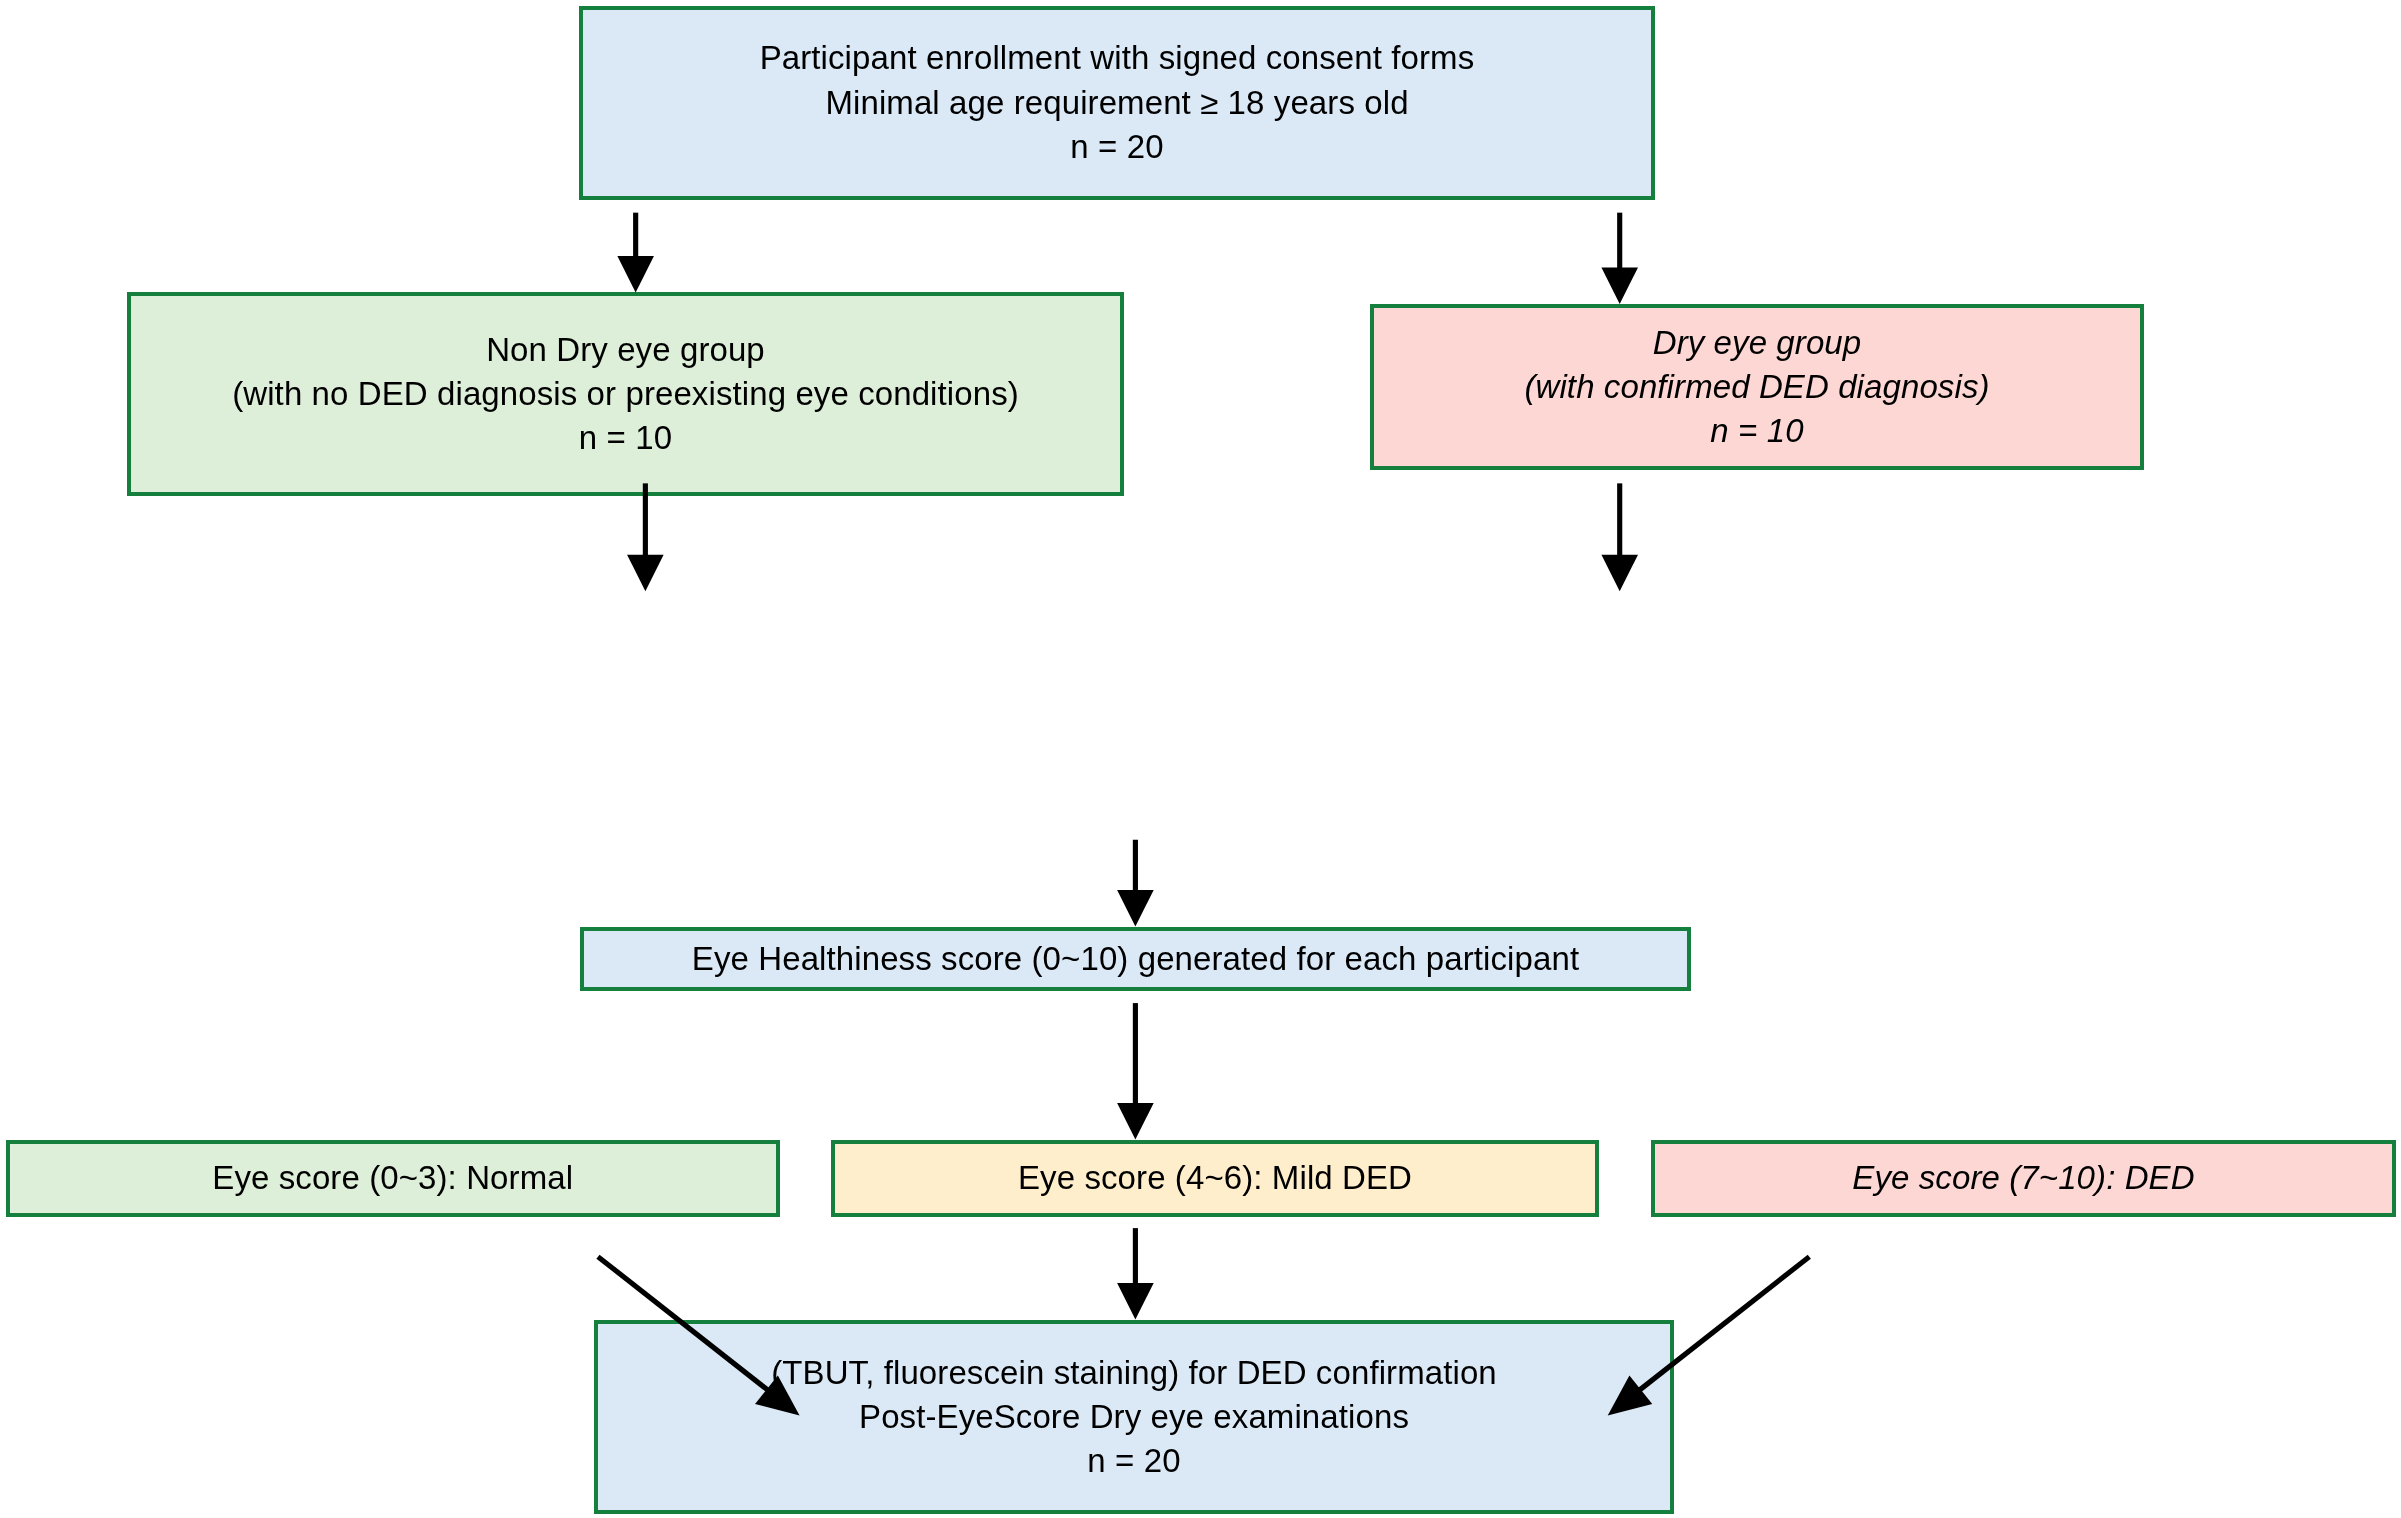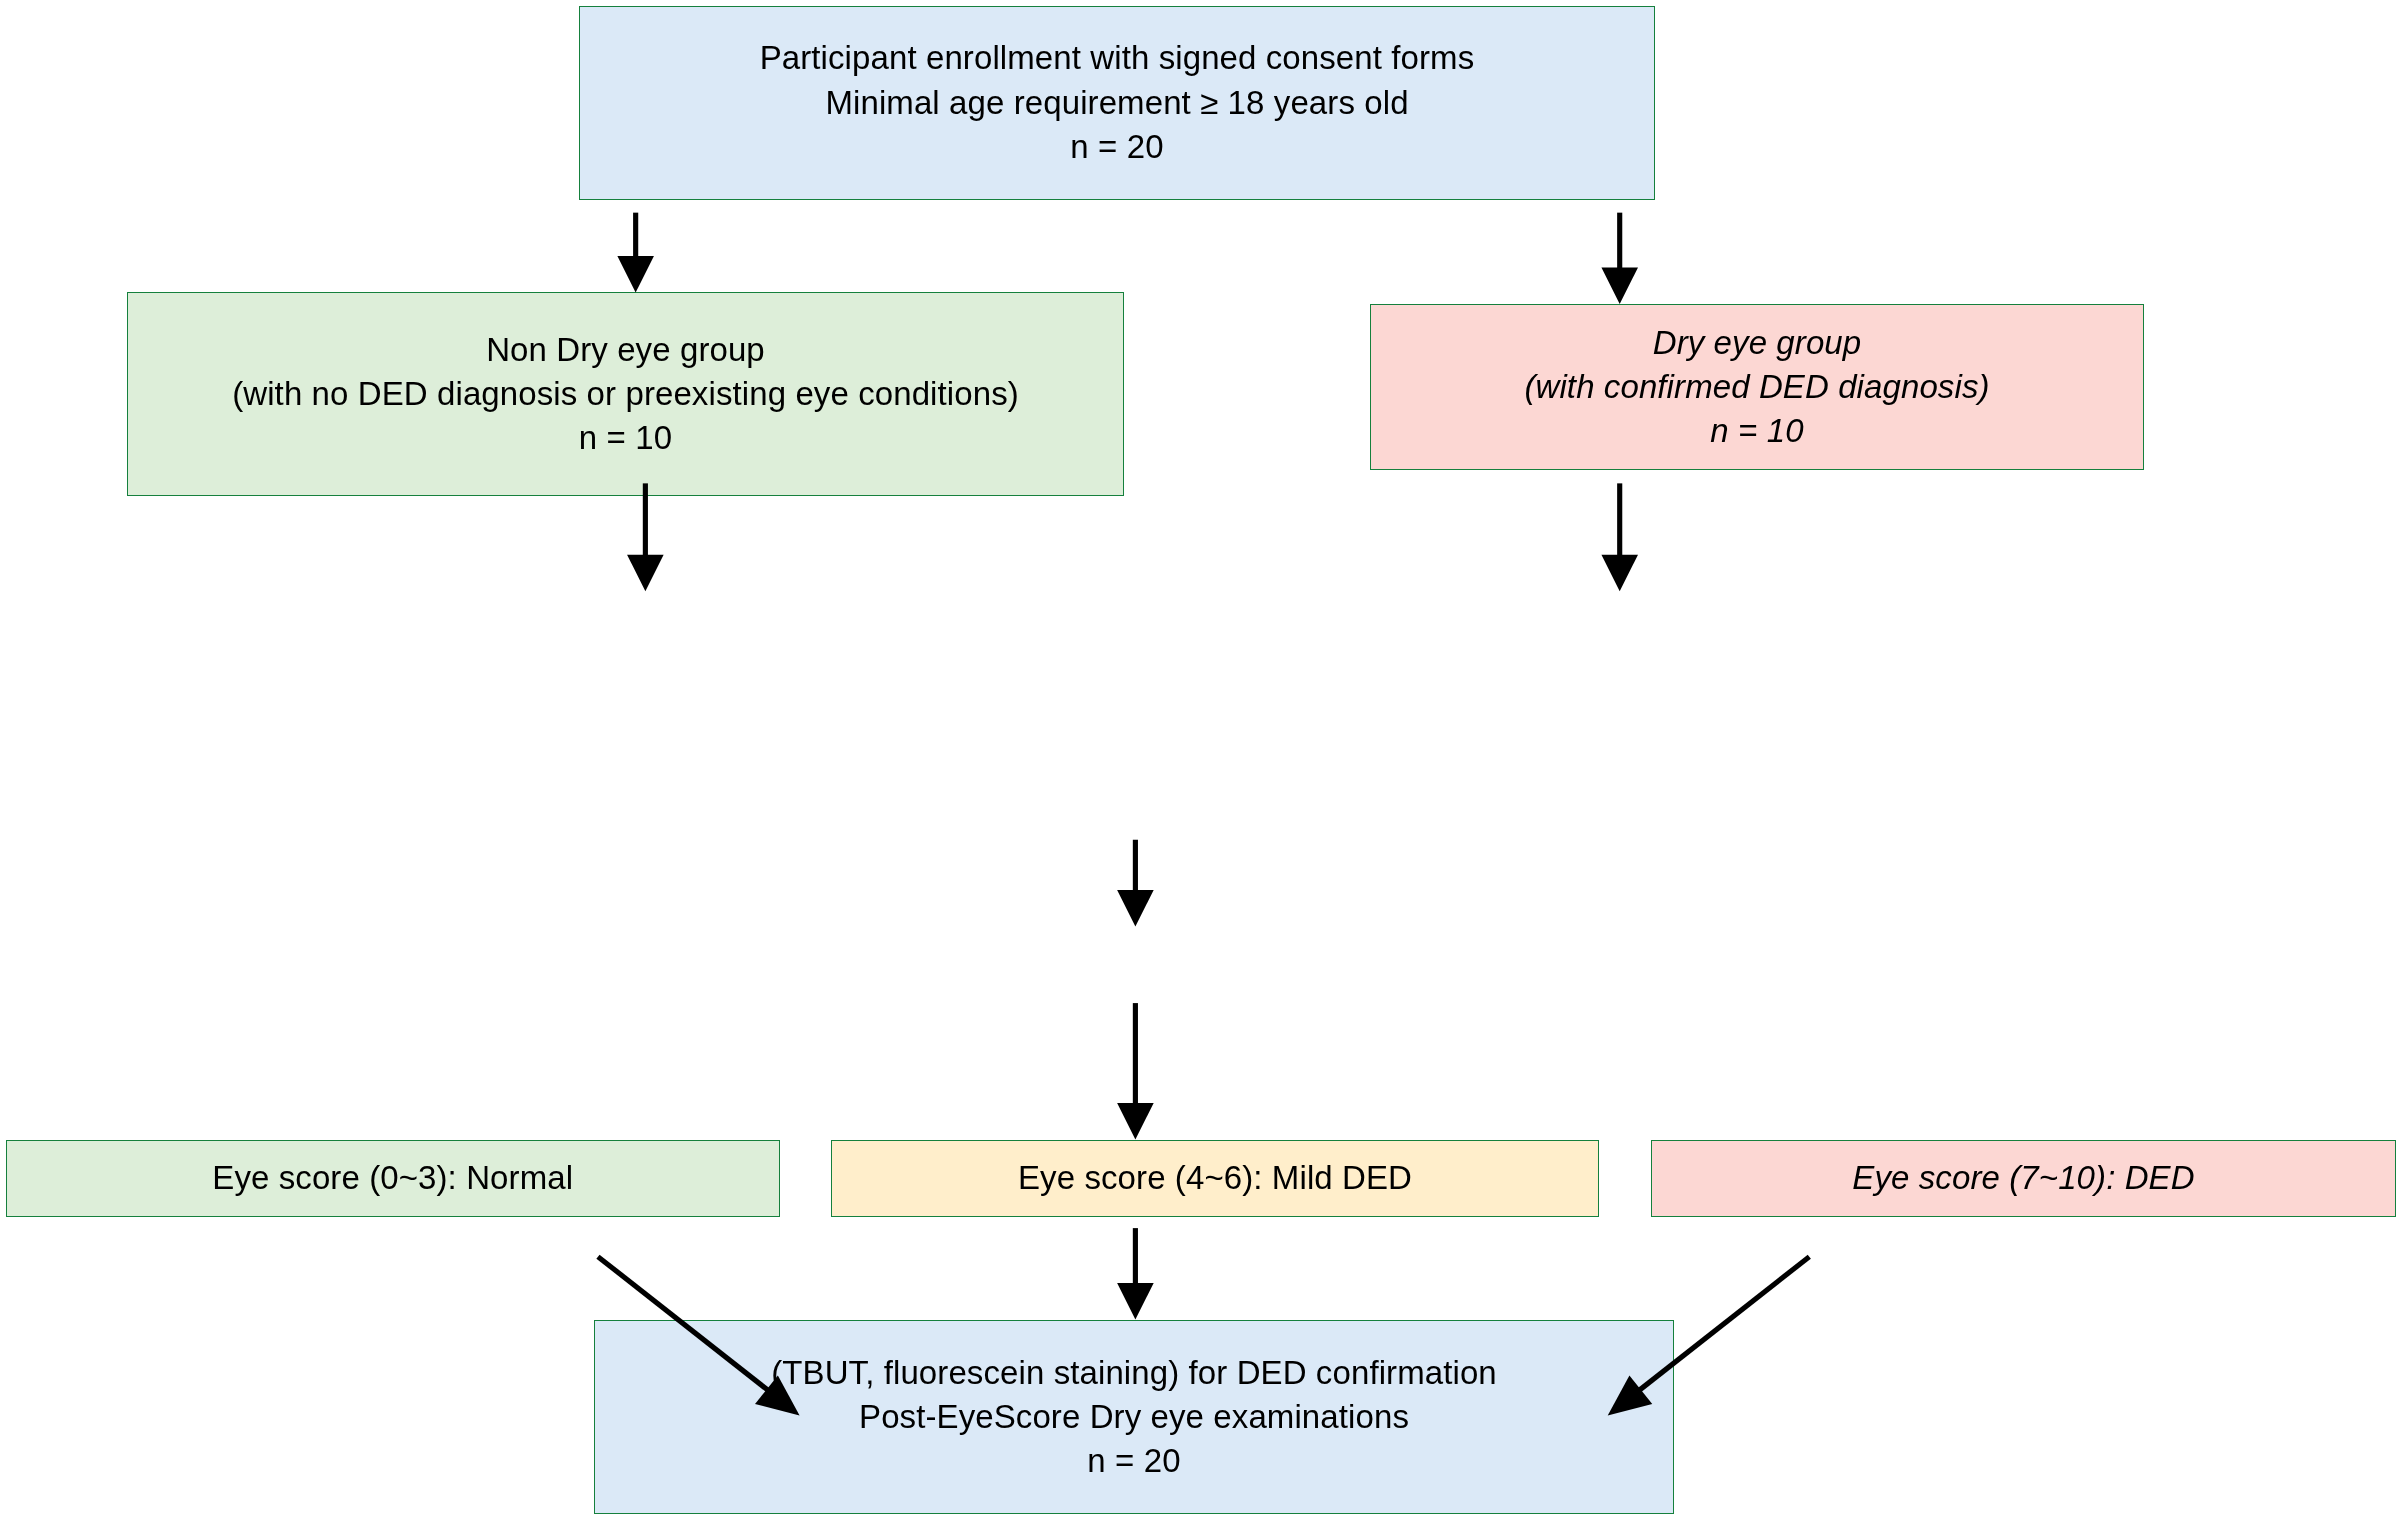--- a/index.html
+++ b/index.html
@@ -13,21 +13,21 @@
   #canvas {
     position: relative;
     width: 2401px;
     height: 1519px;
     background: #ffffff;
     overflow: hidden;
   }
   .node {
     position: absolute;
     box-sizing: border-box;
-    border: 1px solid #15803d;
+    border: 4px solid #15803d;
     display: flex;
     flex-direction: column;
     align-items: center;
     justify-content: center;
     text-align: center;
     color: #000000;
     font-size: 33px;
     line-height: 1.34;
     padding: 3.4px 10.3px;
     letter-spacing: 0.1px;
@@ -85,20 +85,23 @@
     <span class="line">n = 10</span>
   </div>
 
   <div class="node fill-pink" id="node-dry-group">
     <span class="line">Dry eye group</span>
     <span class="line">(with confirmed DED diagnosis)</span>
     <span class="line">n = 10</span>
   </div>
 
 
+  <div class="node fill-blue" id="node-healthiness">
+    <span class="line">Eye Healthiness score (0~10) generated for each participant</span>
+  </div>
 
   <div class="node fill-green" id="node-score-normal">
     <span class="line">Eye score (0~3): Normal</span>
   </div>
 
   <div class="node fill-yellow" id="node-score-mild">
     <span class="line">Eye score (4~6): Mild DED</span>
   </div>
 
   <div class="node fill-pink" id="node-score-ded">

